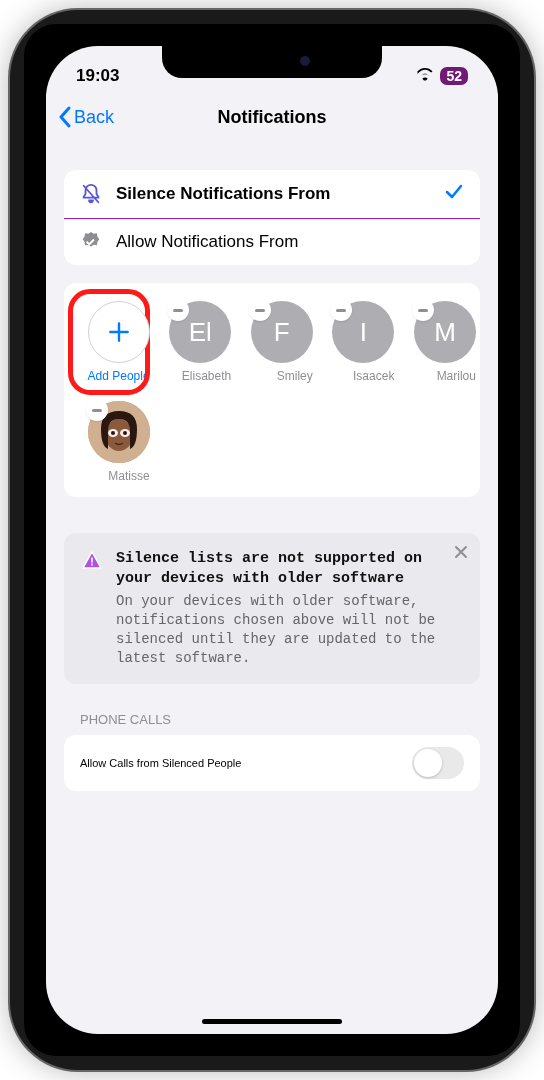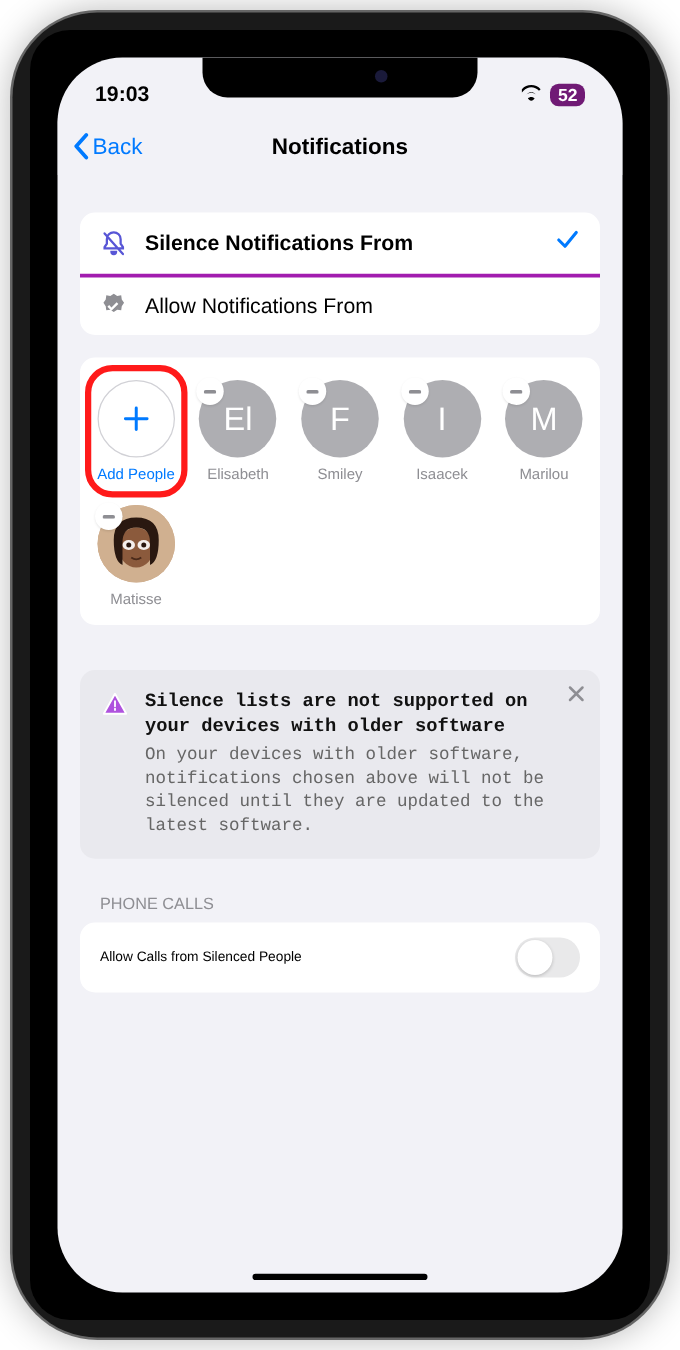--- a/index.html
+++ b/index.html
@@ -102,21 +102,21 @@
       background: #fff;
       border-radius: 12px;
       margin-top: 30px;
       overflow: hidden;
     }
     .option-row {
       display: flex;
       align-items: center;
       padding: 12px 16px;
       gap: 14px;
-      border-bottom: 3px solid #a21caf;
+      border-bottom: 1px solid #a21caf;
     }
     .option-row:last-child { border-bottom: none; }
     .option-icon { width: 22px; height: 22px; display: flex; align-items: center; justify-content: center; }
     .option-label { flex: 1; font-size: 17px; font-weight: 600; color: #000; }
     .checkmark { color: #007aff; }
     .checkmark svg { width: 20px; height: 20px; }
     .option-icon.inactive { color: #8e8e93; }
     .option-icon.active { color: #5856d6; }
     .help-text {
       font-size: 13px;
@@ -130,21 +130,21 @@
       border-radius: 12px;
       margin-top: 18px;
       padding: 18px 4px 14px;
       display: grid;
       grid-template-columns: repeat(5, 1fr);
       row-gap: 18px;
     }
     .person {
       display: flex;
       flex-direction: column;
-      align-items: center;
+      align-items: flex-end;
       gap: 6px;
       position: relative;
     }
     .avatar {
       width: 62px;
       height: 62px;
       border-radius: 50%;
       display: flex;
       align-items: center;
       justify-content: center;

